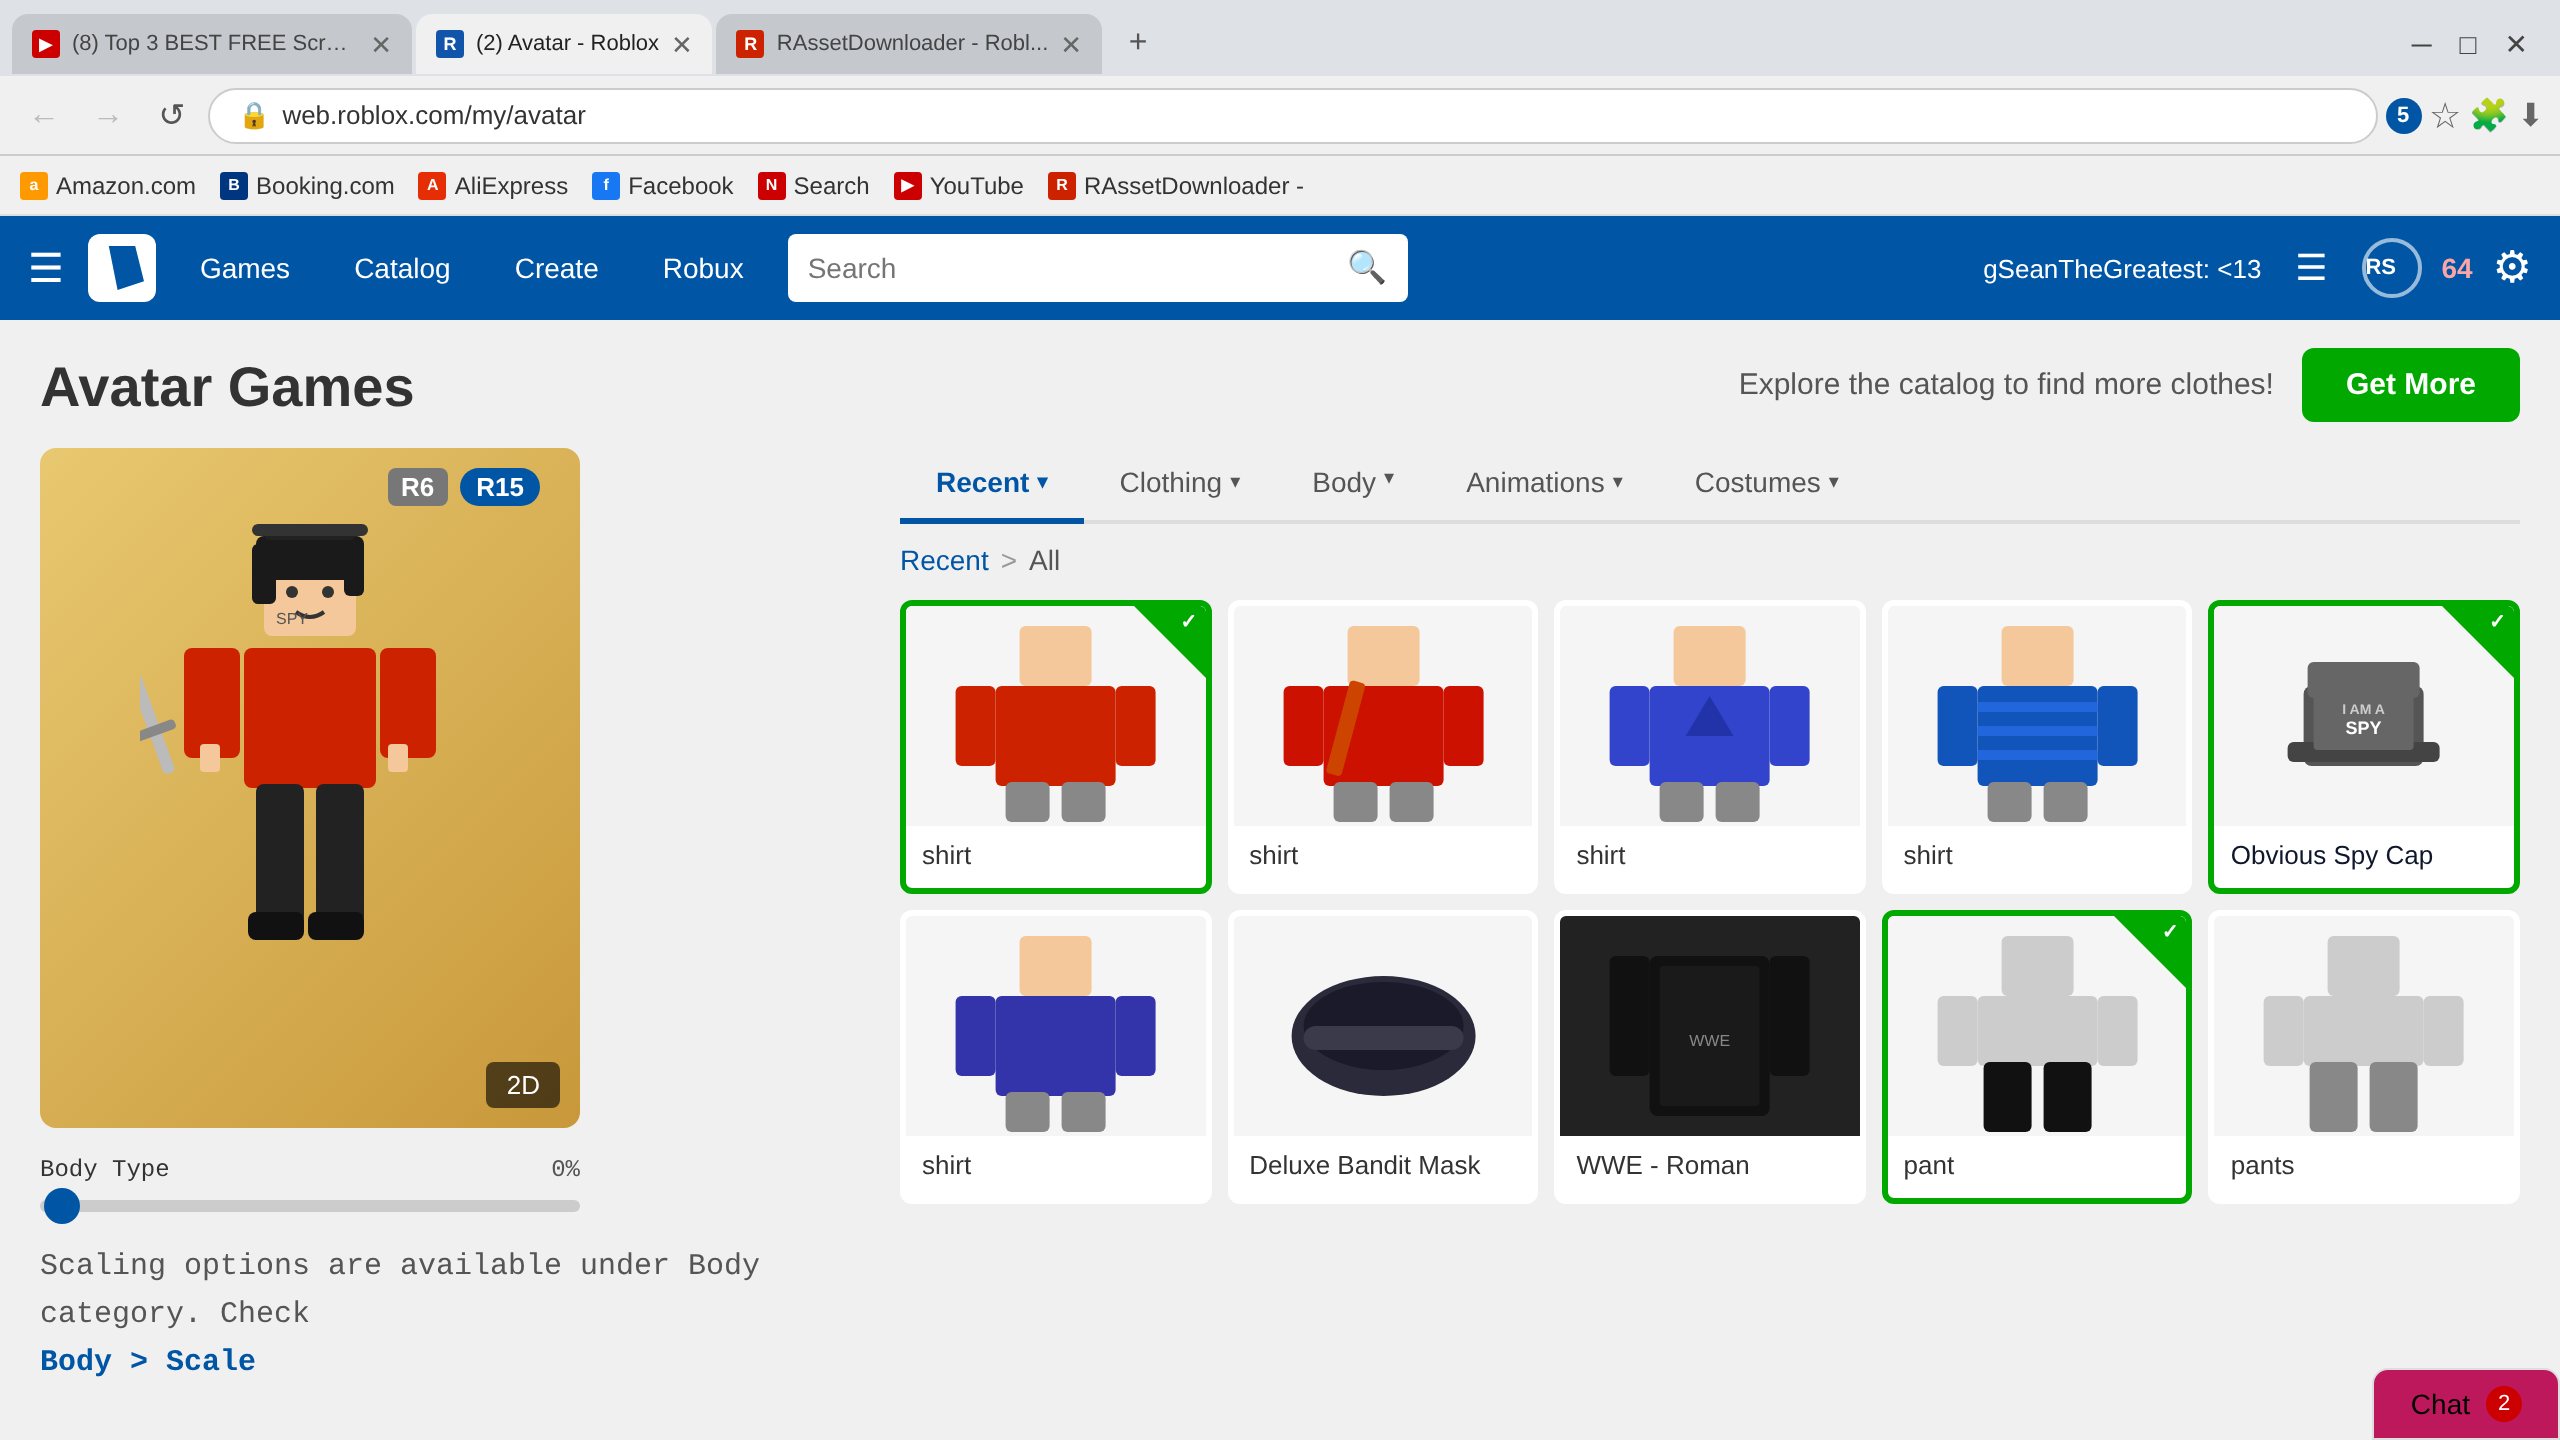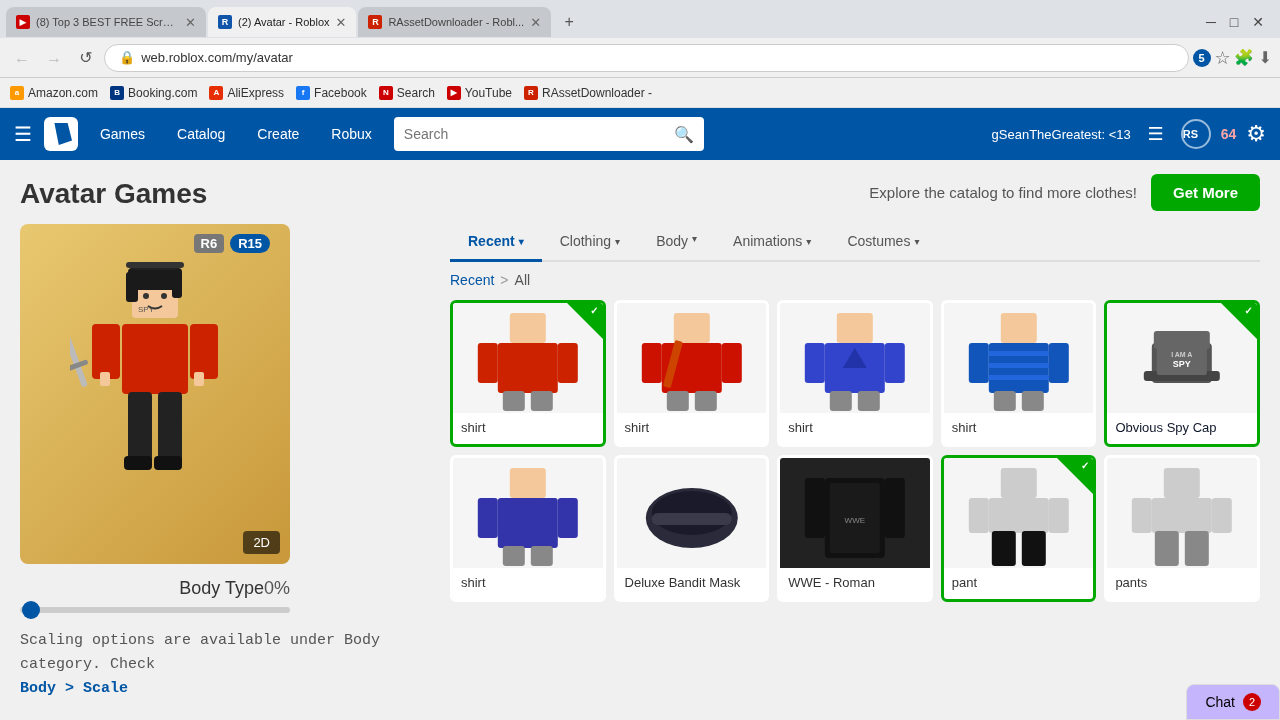--- a/index.html
+++ b/index.html
@@ -159,21 +159,21 @@
         <text x="68" y="68" font-size="8" fill="#555">SPY</text>
 
         <rect x="62" y="18" width="46" height="8" rx="3" fill="#222"></rect>
         <rect x="56" y="18" width="58" height="6" rx="3" fill="#333"></rect>
       </svg>
 
       <div style="position:absolute;bottom:10px;right:10px;background:rgba(0,0,0,0.6);color:white;font-size:13px;padding:4px 10px;border-radius:4px;cursor:pointer;">2D</div>
     </div>
 
     <div style="margin-top:14px;width:270px;">
-      <div style="display:flex;justify-content:flex-end;font-size:18px;color:#333;margin-bottom:8px;">
+      <div style="display:flex;justify-content:space-between;font-size:12px;color:#333;margin-bottom:8px;font-family:Liberation Mono, monospace;">
         <span style="font-weight:500;">Body Type</span>
         <span style="color:#555;">0%</span>
       </div>
       <div style="width:100%;height:6px;background:#ccc;border-radius:3px;position:relative;">
         <div style="width:18px;height:18px;background:#0055a5;border-radius:50%;position:absolute;top:-6px;left:2px;cursor:pointer;"></div>
       </div>
     </div>
     <div style="margin-top:16px;font-size:15px;color:#555;line-height:1.6;font-family:Liberation Mono, monospace;">
       <span>Scaling options are available under Body category. Check</span>
       <br>
@@ -374,16 +374,16 @@
             <rect x="63" y="73" width="24" height="35" rx="3" fill="#888"></rect>
           </svg>
         </div>
         <div style="padding:7px 8px 9px;font-size:13px;color:#333;font-weight:500;">pants</div>
       </div>
 
     </div>
   </div>
 </div>
 
-<div style="position:fixed;bottom:0;right:0;background:#c4b5fd;border:1px solid #ddd;border-radius:8px 8px 0 0;padding:8px 18px;display:flex;align-items:center;gap:8px;cursor:pointer;font-size:14px;font-weight:500;z-index:100;">
+<div style="position:fixed;bottom:0;right:0;background:#be185d;border:1px solid #ddd;border-radius:8px 8px 0 0;padding:8px 18px;display:flex;align-items:center;gap:8px;cursor:pointer;font-size:14px;font-weight:500;z-index:100;">
   <span>Chat</span>
   <div style="background:#cc0000;color:white;border-radius:50%;width:18px;height:18px;display:flex;align-items:center;justify-content:center;font-size:11px;">2</div>
 </div>
 
 </body></html>

